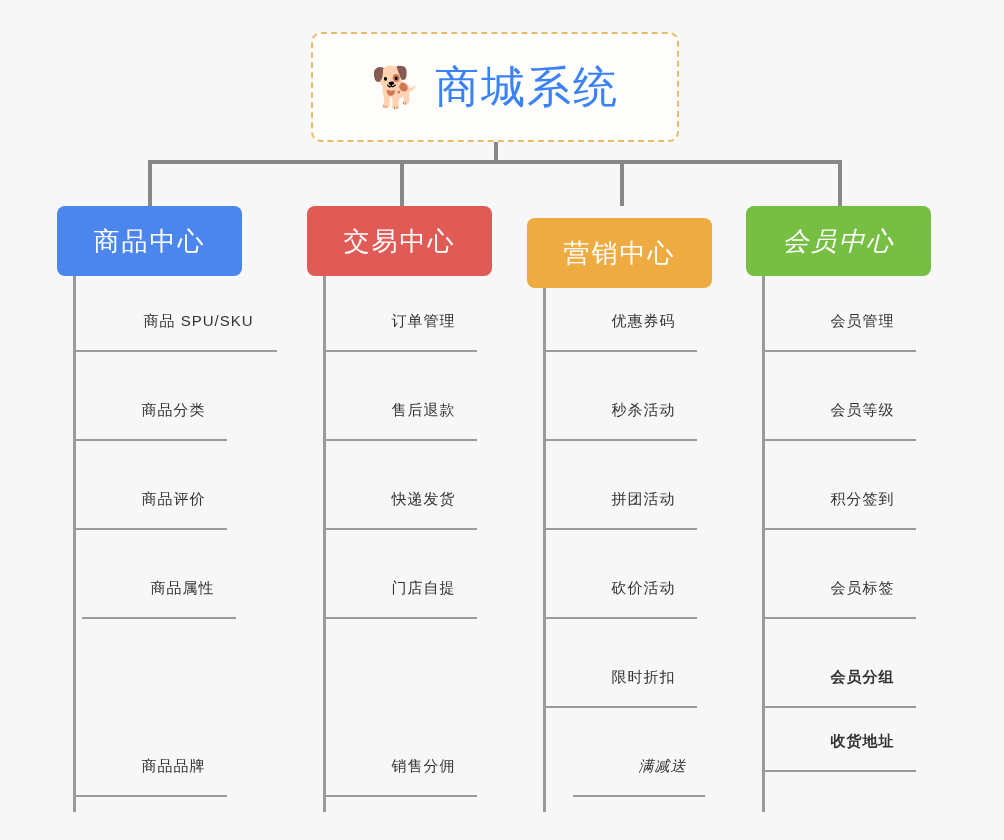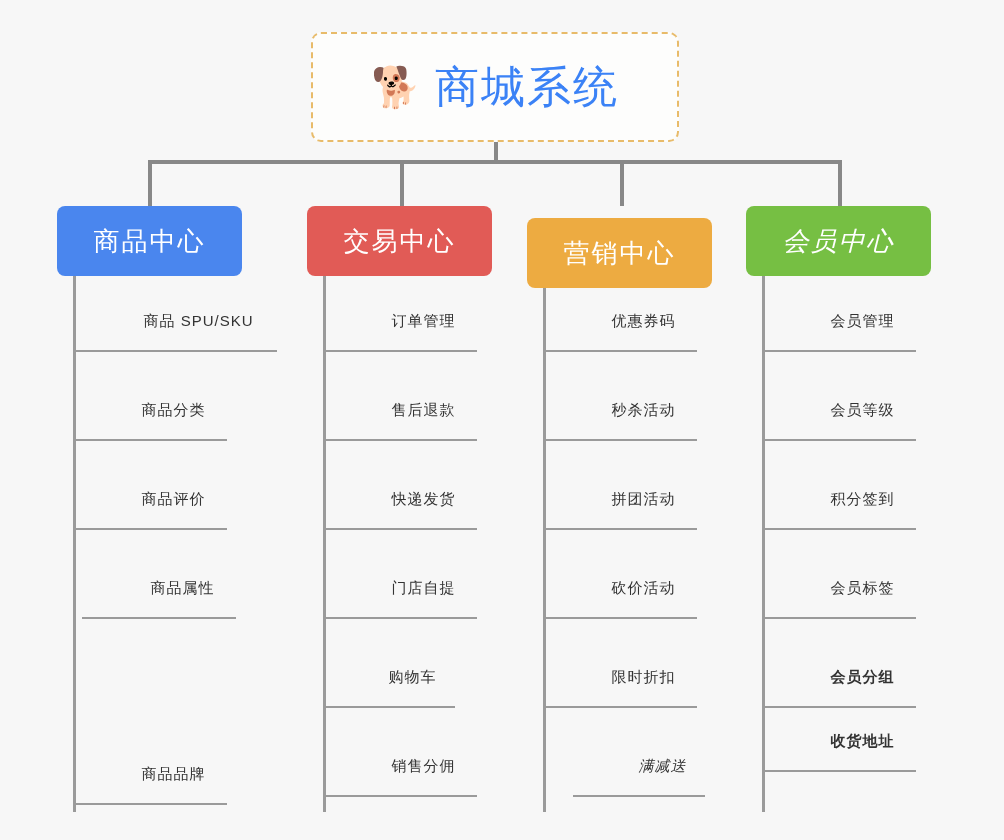--- a/index.html
+++ b/index.html
@@ -126,42 +126,39 @@
   </div>
   <div class="leaf" style="left:73px; top:401px; width:154px;">
     <span>商品分类</span>
   </div>
   <div class="leaf" style="left:73px; top:490px; width:154px;">
     <span>商品评价</span>
   </div>
   <div class="leaf" style="left:82px; top:579px; width:154px;">
     <span>商品属性</span>
   </div>
-  <div class="leaf" style="left:73px; top:757px; width:154px;margin-top:8px;">
+  <div class="leaf" style="left:73px; top:757px; width:154px;">
     <span>商品品牌</span>
   </div>
 
   <div class="cat-box" style="left:307px; top:206px; width:185px; background:#e15b56;">
     <span>交易中心</span>
   </div>
   <div class="leaf" style="left:323px; top:312px; width:154px;">
     <span>订单管理</span>
   </div>
   <div class="leaf" style="left:323px; top:401px; width:154px;">
     <span>售后退款</span>
   </div>
   <div class="leaf" style="left:323px; top:490px; width:154px;">
     <span>快递发货</span>
   </div>
   <div class="leaf" style="left:323px; top:579px; width:154px;">
     <span>门店自提</span>
   </div>
-  <div class="leaf" style="left:323px; top:668px; width:132px;">
-    <span>购物车</span>
-  </div>
   <div class="leaf" style="left:323px; top:757px; width:154px;">
     <span>销售分佣</span>
   </div>
 
   <div class="cat-box" style="left:527px; top:218px; width:185px; background:#edab41;">
     <span>营销中心</span>
   </div>
   <div class="leaf" style="left:543px; top:312px; width:154px;">
     <span>优惠券码</span>
   </div>

